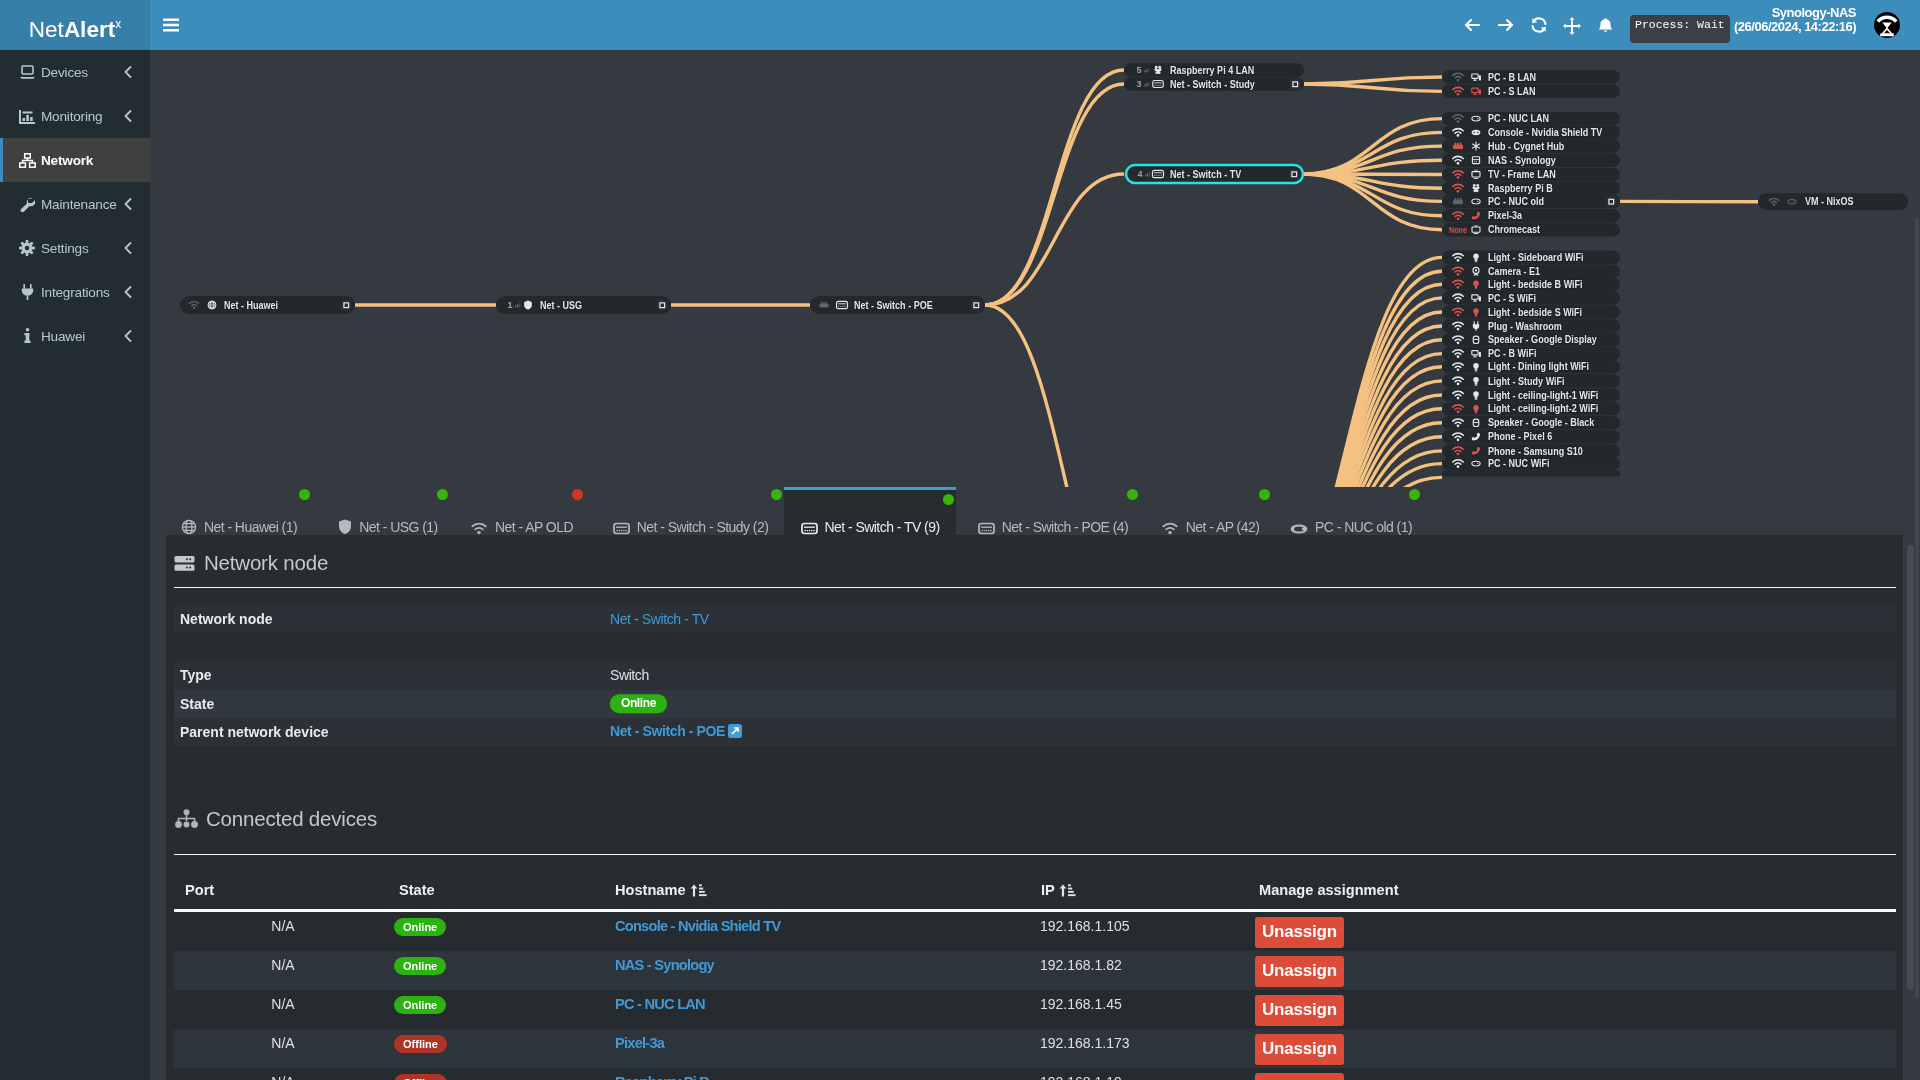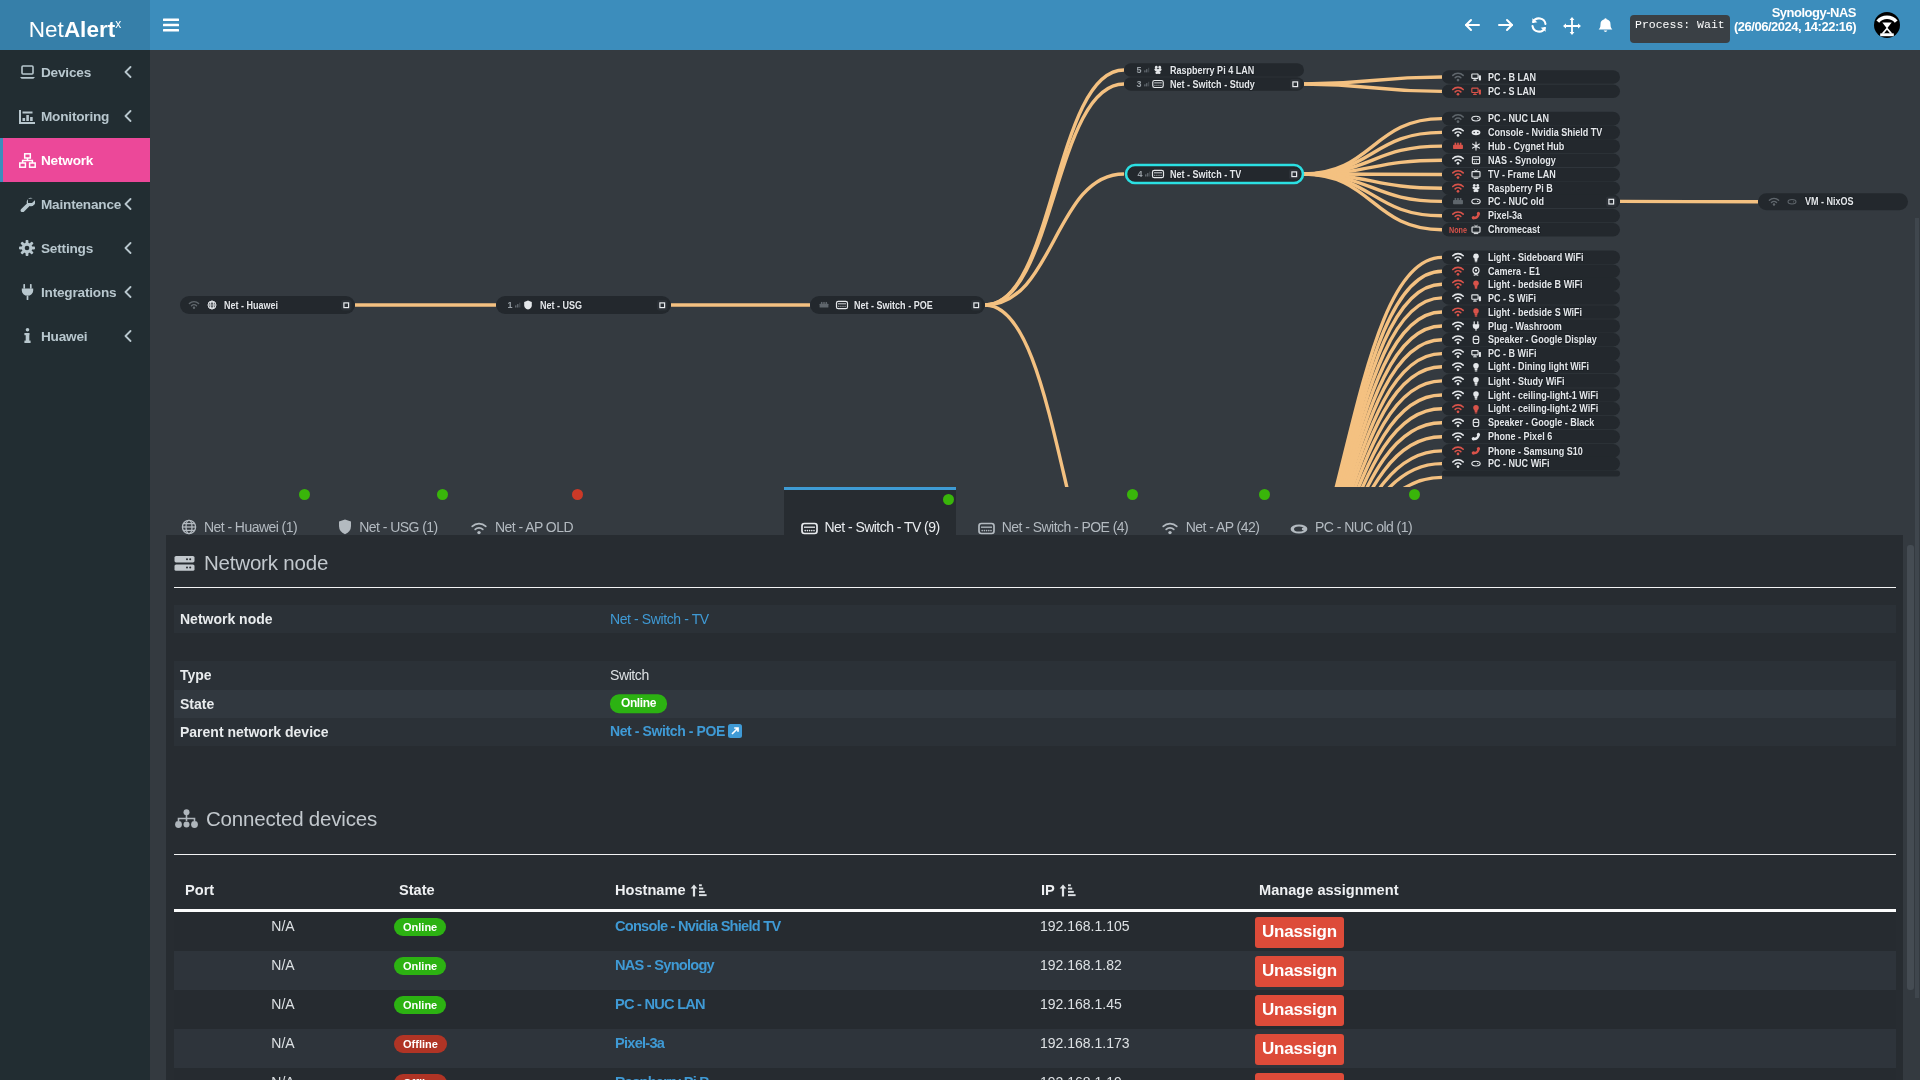--- a/index.html
+++ b/index.html
@@ -12,23 +12,23 @@
 .nico { position:absolute; top:17px; }
 .proc { position:absolute; left:1630px; top:15px; background:#3a4045; color:#fff;
   font-family:"Liberation Mono", monospace; font-size:11.5px; padding:3px 5px 12px;
   border-radius:4px; white-space:pre; }
 .uinfo { position:absolute; right:64px; top:6px; color:#fff; font-size:13px; font-weight:bold;
   text-align:right; line-height:13.5px; letter-spacing:-0.5px; }
 .avatar { position:absolute; left:1874px; top:12px; }
 .sidebar { position:absolute; left:0; top:50px; width:150px; height:1030px; background:#222d32; }
 .mi { position:relative; height:44px; display:flex; align-items:center; color:#b8c7ce;
   font-size:13.6px; letter-spacing:-0.2px; border-left:3px solid transparent; padding-left:12px; }
-.mi.active { background:#ec4899; color:#fff; border-left-color:#3c8dbc; font-weight:bold;}
+.mi.active { background:#404040; color:#fff; border-left-color:#3c8dbc; font-weight:bold;}
 .mic { width:24px; display:flex; justify-content:center; }
-.mlb { margin-left:2px;font-weight:bold; }
+.mlb { margin-left:2px; }
 .chev { position:absolute; right:18px; top:16px; }
 .diagram { position:absolute; left:150px; top:50px; width:1770px; height:437px; }
 .tabsrow { position:absolute; left:150px; top:487px; width:1770px; height:48px; }
 .tab { position:absolute; top:1px; height:47px; display:flex; align-items:flex-end; justify-content:center;
   color:#b3bac0; font-size:14px; letter-spacing:-0.55px; z-index:2; }
 .tab.active { z-index:1; }
 .tab.active { background:#272c31; color:#e9ecef; border-top:3px solid #3e9bd4; top:0; height:48px; }
 .tic { display:flex; margin-right:7px; }
 .dot { position:absolute; right:2px; top:1px; width:11px; height:11px; border-radius:50%; }
 .tab.active .dot { top:4px; }
@@ -649,20 +649,37 @@
         <svg width="18" height="14" viewBox="0 0 18 14">
           <g stroke="#b3bac0" fill="none" stroke-width="1.7" stroke-linecap="round">
             <path d="M5.2 8.4 a5.4 5.4 0 0 1 7.6 0"></path>
             <path d="M2.2 5.4 a9.6 9.6 0 0 1 13.6 0"></path>
           </g>
           <circle cx="9" cy="11.6" r="1.7" fill="#b3bac0"></circle>
         </svg>
       </span>
       <span class="tlb">Net - AP OLD</span>
       <span class="dot" style="background:#cb3927"></span>
+    </div>
+    <div class="tab" style="left:447px;width:187px">
+      <span class="tic">
+        <svg width="17" height="13" viewBox="0 0 17 13">
+          <rect x="1" y="1.5" width="15" height="10" rx="2.4" fill="none" stroke="#b3bac0" stroke-width="1.7"></rect>
+          <line x1="3" y1="5.2" x2="14" y2="5.2" stroke="#b3bac0" stroke-width="1.3"></line>
+          <g fill="#b3bac0">
+            <circle cx="4.2" cy="8.6" r="0.8"></circle>
+            <circle cx="6.4" cy="8.6" r="0.8"></circle>
+            <circle cx="8.600000000000001" cy="8.6" r="0.8"></circle>
+            <circle cx="10.8" cy="8.6" r="0.8"></circle>
+            <circle cx="13.0" cy="8.6" r="0.8"></circle>
+          </g>
+        </svg>
+      </span>
+      <span class="tlb">Net - Switch - Study (2)</span>
+      <span class="dot" style="background:#39b50a"></span>
     </div>
     <div class="tab active" style="left:634px;width:172px">
       <span class="tic">
         <svg width="17" height="13" viewBox="0 0 17 13">
           <rect x="1" y="1.5" width="15" height="10" rx="2.4" fill="none" stroke="#e9ecef" stroke-width="1.7"></rect>
           <line x1="3" y1="5.2" x2="14" y2="5.2" stroke="#e9ecef" stroke-width="1.3"></line>
           <g fill="#e9ecef">
             <circle cx="4.2" cy="8.6" r="0.8"></circle>
             <circle cx="6.4" cy="8.6" r="0.8"></circle>
             <circle cx="8.600000000000001" cy="8.6" r="0.8"></circle>

